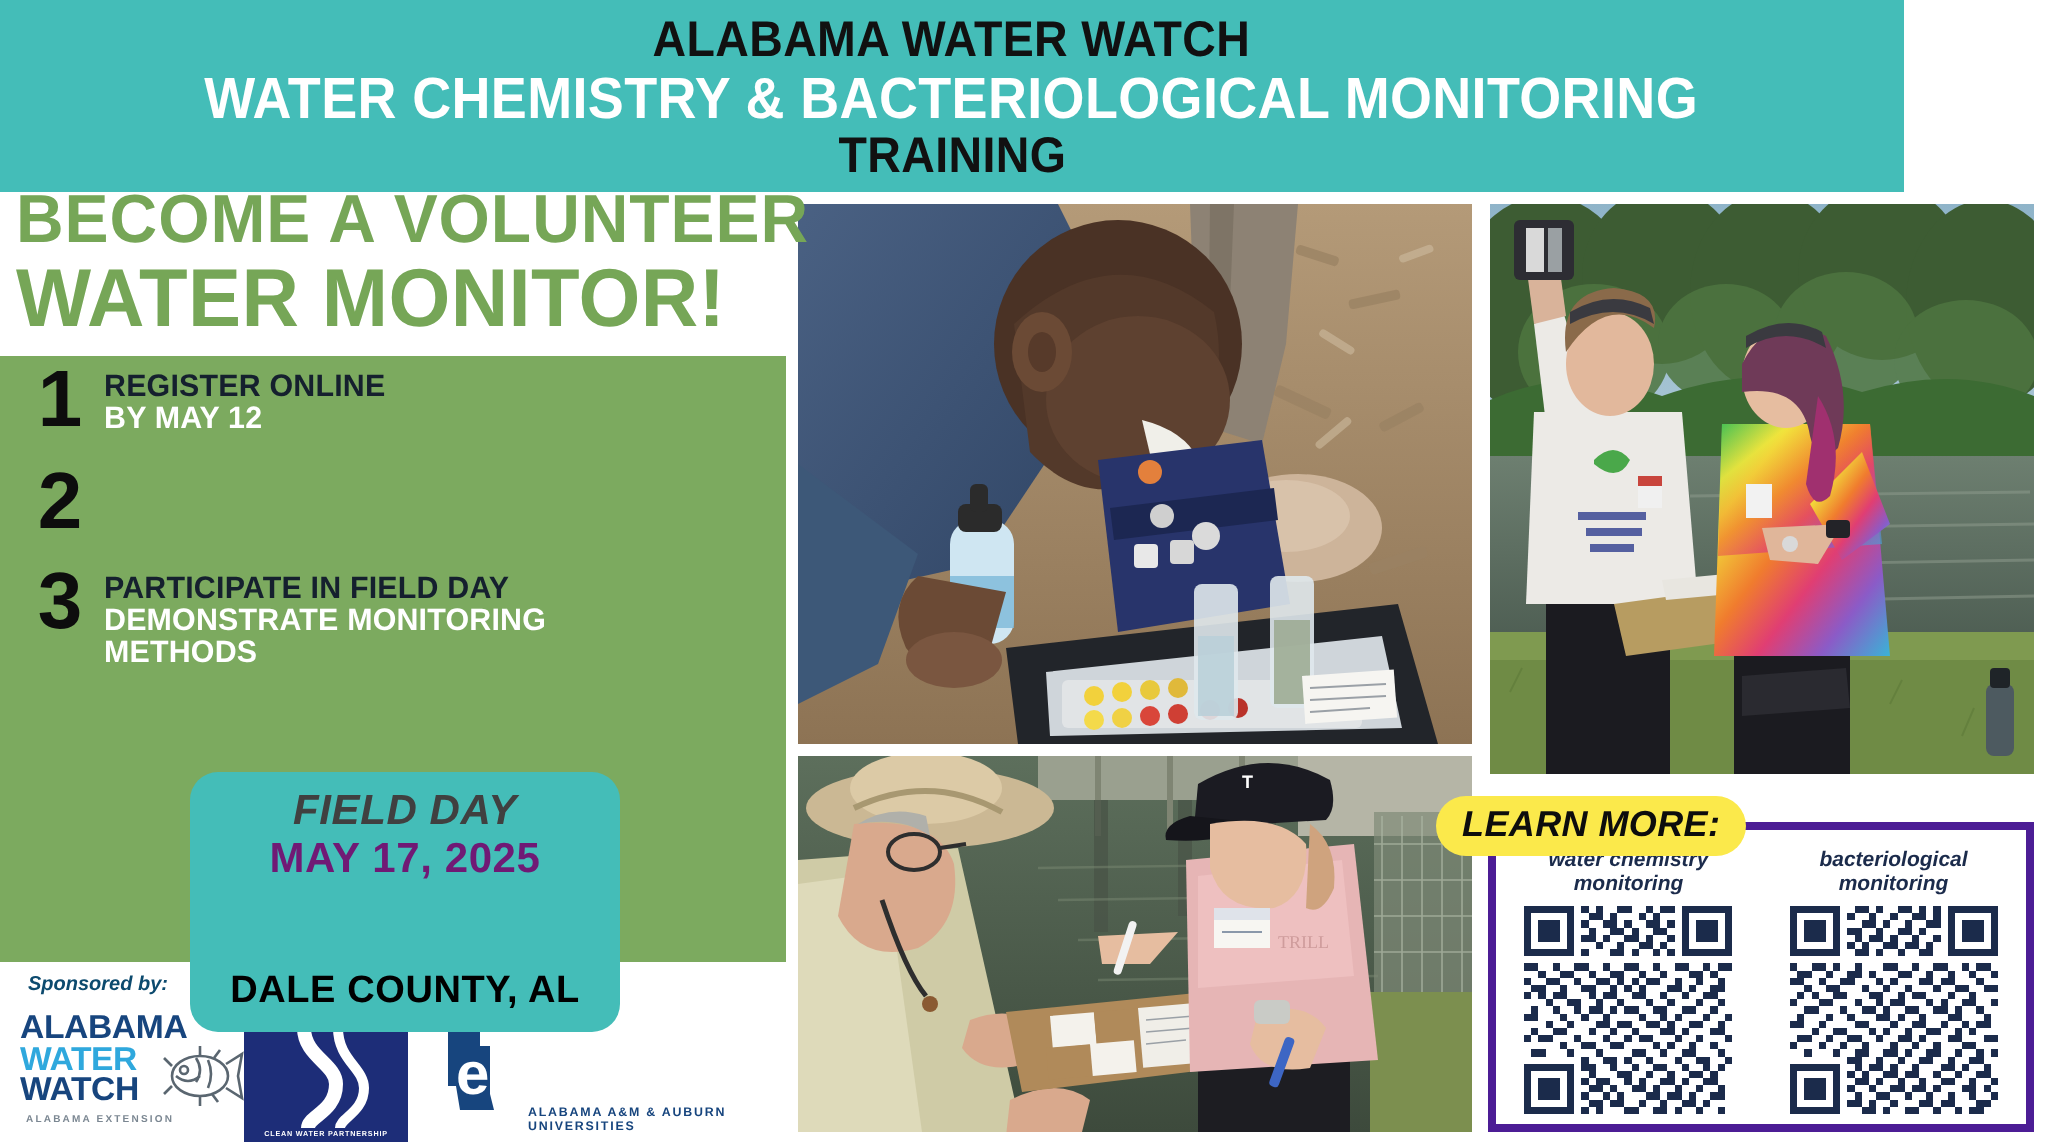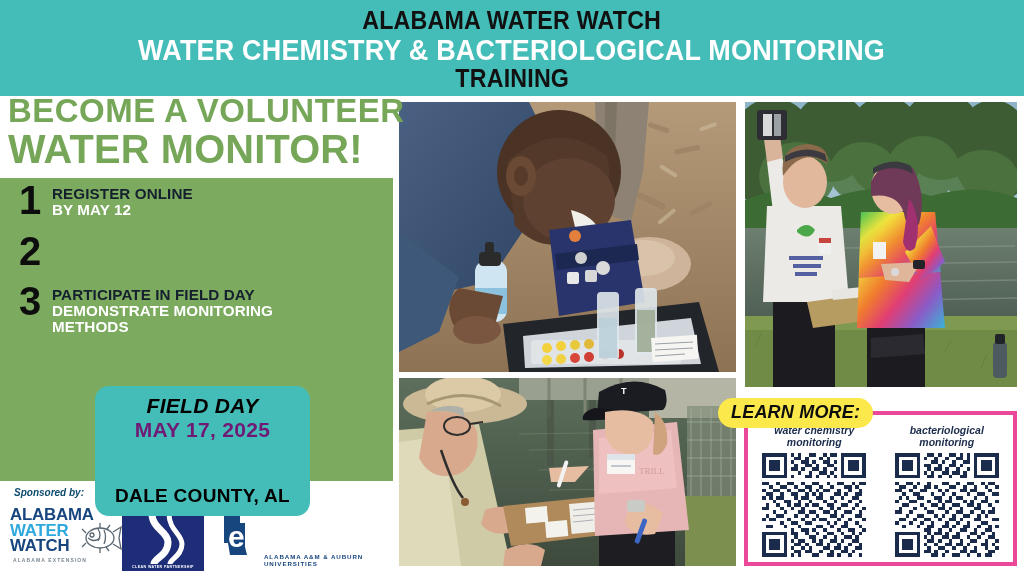--- a/index.html
+++ b/index.html
@@ -6,21 +6,21 @@
   html,body{margin:0;padding:0;}
   body{
     width:1024px;height:572px;overflow:hidden;
     font-family:"Liberation Sans", sans-serif;
     background:#ffffff;
   }
   .poster{position:relative;width:1024px;height:572px;background:#fff;overflow:hidden;}
 
   
   .header{
-    position:absolute;left:0;top:0;width:1024px;height:96px;
+    position:absolute;left:0;top:0;width:952px;height:96px;
     background:#44bdb8;
     display:flex;flex-direction:column;align-items:center;justify-content:flex-start;
     padding-top:4px;box-sizing:border-box;
   }
   .hd-line{
     font-weight:bold;letter-spacing:.2px;line-height:1.02;
     text-align:center;white-space:nowrap;
     transform:scaleX(.93);
   }
   .hd1{font-size:25px;color:#111111;margin-top:4px;}
@@ -60,21 +60,21 @@
     letter-spacing:.1px;transform:scaleX(.98);transform-origin:left center;
   }
 
   
   .fieldday{
     position:absolute;left:95px;top:386px;width:215px;
     background:#44bdb8;border-radius:14px;
     padding:8px 10px 10px 10px;box-sizing:border-box;
     text-align:center;z-index:5;
   }
-  .fd-l1{font-size:21px;font-weight:bold;font-style:italic;color:#000000;line-height:1.12;letter-spacing:.3px;}
+  .fd-l1{font-size:21px;font-weight:bold;font-style:italic;color:#404040;line-height:1.12;letter-spacing:.3px;}
   .fd-l2{font-size:21px;font-weight:bold;color:#701a75;line-height:1.12;letter-spacing:.3px;}
   .fd-l3{font-size:19px;font-weight:bold;color:#000000;line-height:1.12;letter-spacing:.3px;margin-top:44px;}
 
   
   .sponsors{
     position:absolute;left:0;top:481px;width:393px;height:91px;background:#ffffff;
   }
   .sponsored-by{
     position:absolute;left:14px;top:6px;
     font-size:10px;font-style:italic;font-weight:bold;color:#0c4a6e;
@@ -99,21 +99,21 @@
   .photo{position:absolute;overflow:hidden;background:#d8d8d8;}
   .p-main{left:399px;top:102px;width:337px;height:270px;}
   .p-right{left:745px;top:102px;width:272px;height:285px;}
   .p-bottom{left:399px;top:378px;width:337px;height:188px;}
 
   .photo svg{display:block;width:100%;height:100%;}
 
   
   .qrbox{
     position:absolute;left:744px;top:411px;width:273px;height:155px;
-    background:#ffffff;border:4px solid #ec4899;box-sizing:border-box;
+    background:#ffffff;border:4px solid #4c1d95;box-sizing:border-box;
     display:flex;align-items:flex-start;justify-content:space-around;
     padding-top:10px;
   }
   .learnmore{
     position:absolute;left:718px;top:398px;z-index:9;
     background:#fbe94b;border-radius:17px;
     padding:4px 13px 5px 13px;
     font-size:18px;font-weight:bold;font-style:italic;color:#0d0d0d;
     letter-spacing:.2px;white-space:nowrap;
   }

